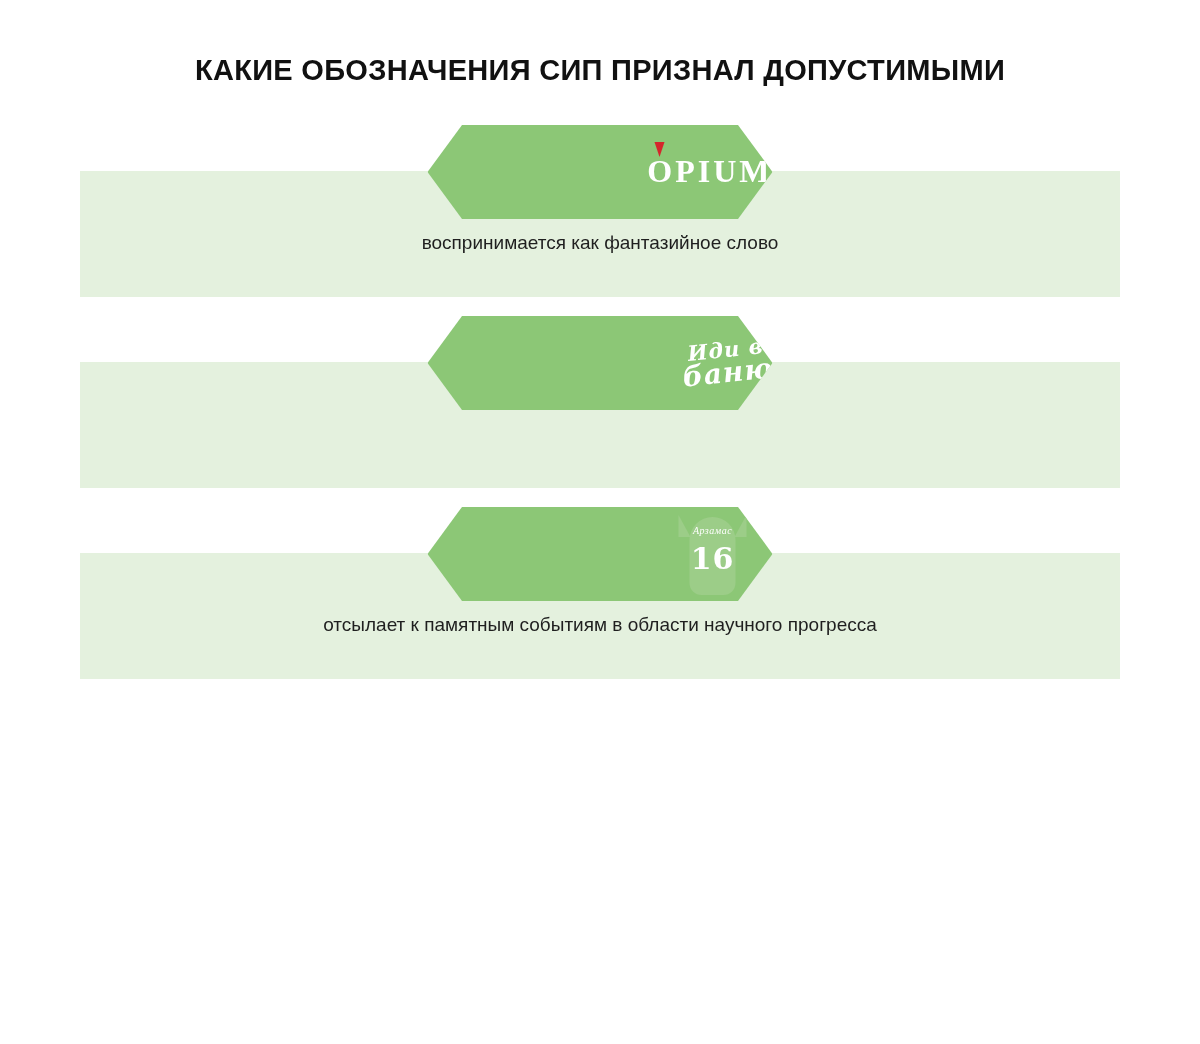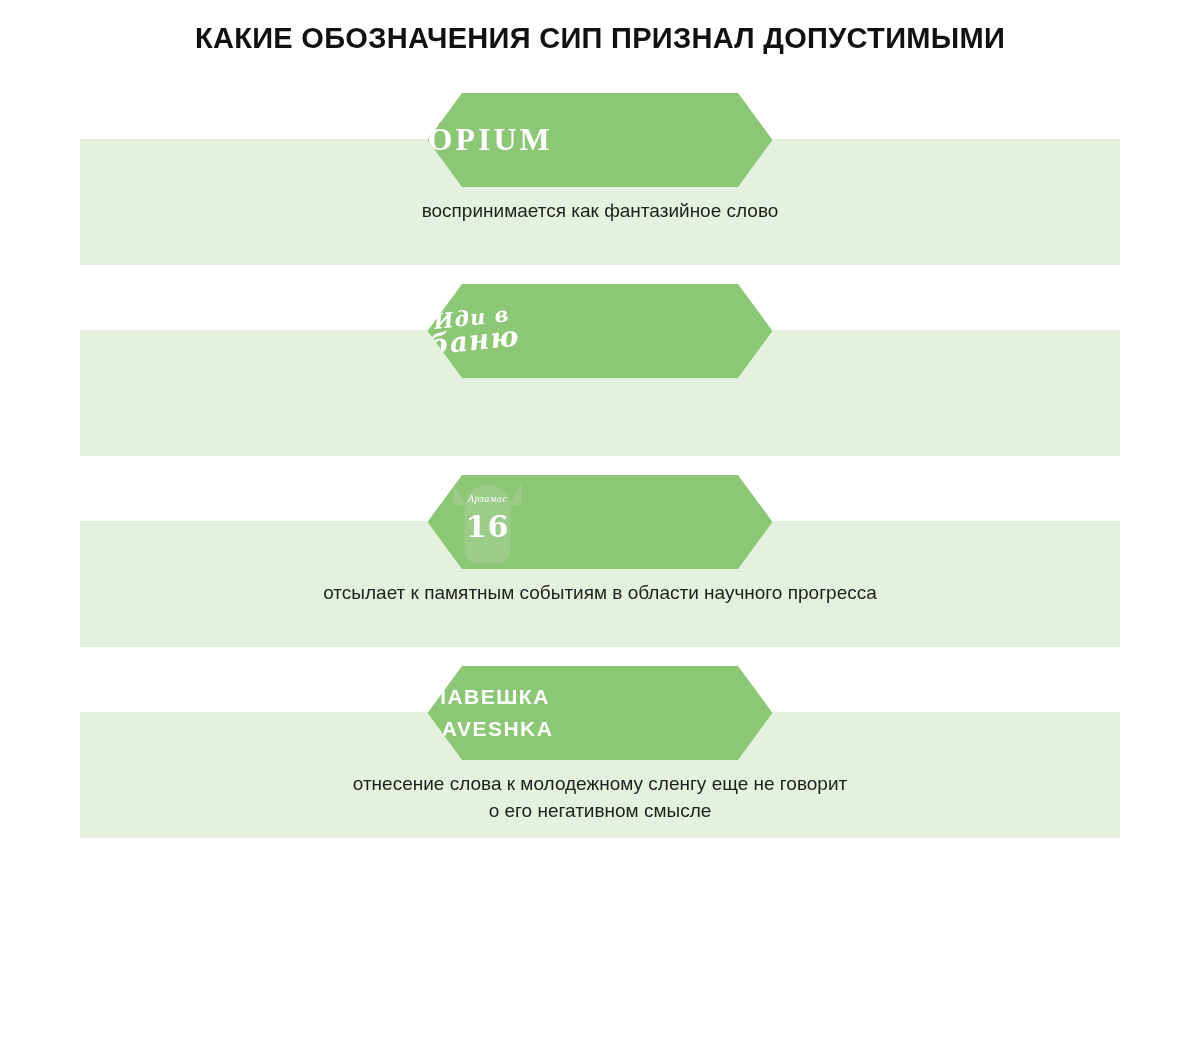--- a/index.html
+++ b/index.html
@@ -20,21 +20,21 @@
     width: 1200px;
     height: 1044px;
   }
 
   .page-title {
     text-align: center;
     font-size: 29px;
     font-weight: bold;
     letter-spacing: 0.3px;
     color: #111111;
-    padding-top: 23px;
+    padding-top: 55px;
     line-height: 1.1;
   }
 
   .items {
     margin-top: 38px;
   }
 
   .item {
     position: relative;
     height: 191px;
@@ -56,21 +56,21 @@
     left: 50%;
     transform: translateX(-50%);
     top: 0;
     width: 345px;
     height: 94px;
     background: #8cc776;
     -webkit-clip-path: polygon(10% 0, 90% 0, 100% 50%, 90% 100%, 10% 100%, 0 50%);
     clip-path: polygon(10% 0, 90% 0, 100% 50%, 90% 100%, 10% 100%, 0 50%);
     display: flex;
     align-items: center;
-    justify-content: flex-start;
+    justify-content: flex-end;
     text-align: center;
   }
 
   .caption {
     position: absolute;
     left: 80px;
     right: 80px;
     top: 104px;
     text-align: center;
     font-size: 19px;
@@ -225,26 +225,15 @@
           <span class="fin-l"></span>
           <span class="fin-r"></span>
           <span class="bomb"></span>
           <span class="small">Арзамас</span>
           <span class="num">16</span>
         </div>
       </div>
       <div class="caption">отсылает к памятным событиям в области научного прогресса</div>
     </div>
 
-    <div class="item">
-      <div class="band"></div>
-      <div class="badge">
-        <div class="logo-lav">
-          <span>ЛАВЕШКА</span>
-          <span>LAVESHKA</span>
-        </div>
-      </div>
-      <div class="caption">отнесение слова к молодежному сленгу еще не говорит
-о его негативном смысле</div>
-    </div>
 
   </div>
 </div>
 
 </body></html>

